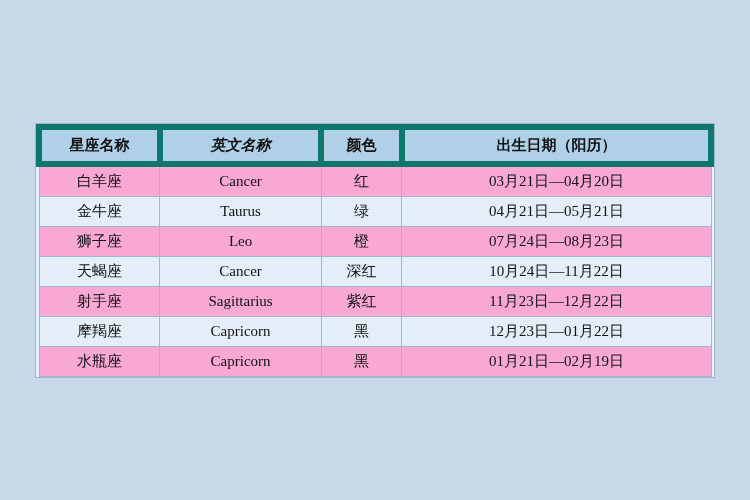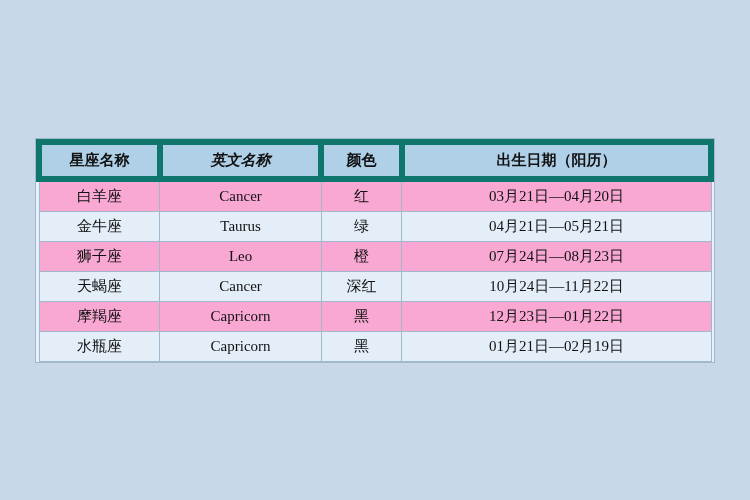--- a/index.html
+++ b/index.html
@@ -89,20 +89,26 @@
           <td>橙</td>
           <td>07月24日—08月23日</td>
         </tr>
         <tr>
           <td>天蝎座</td>
           <td>Cancer</td>
           <td>深红</td>
           <td>10月24日—11月22日</td>
         </tr>
         <tr>
+          <td>射手座</td>
+          <td>Sagittarius</td>
+          <td>紫红</td>
+          <td>11月23日—12月22日</td>
+        </tr>
+        <tr>
           <td>摩羯座</td>
           <td>Capricorn</td>
           <td>黑</td>
           <td>12月23日—01月22日</td>
         </tr>
         <tr>
           <td>水瓶座</td>
           <td>Capricorn</td>
           <td>黑</td>
           <td>01月21日—02月19日</td>

